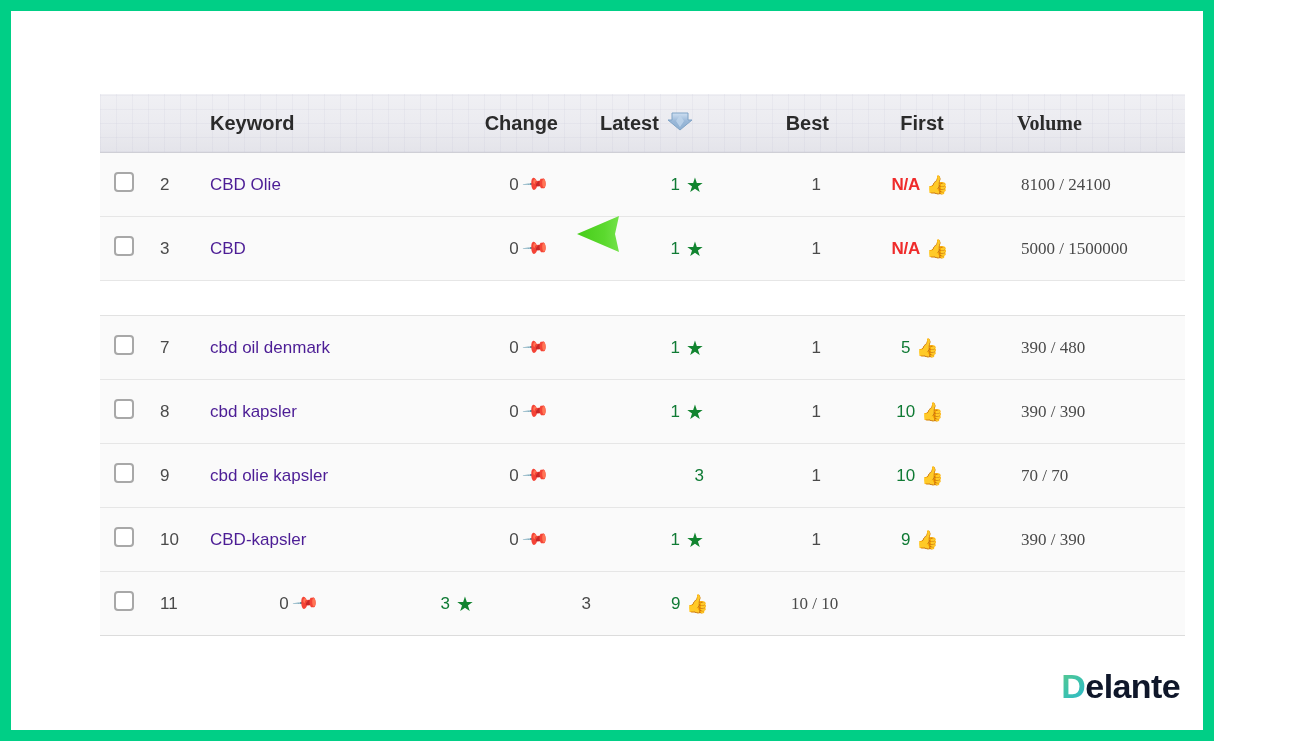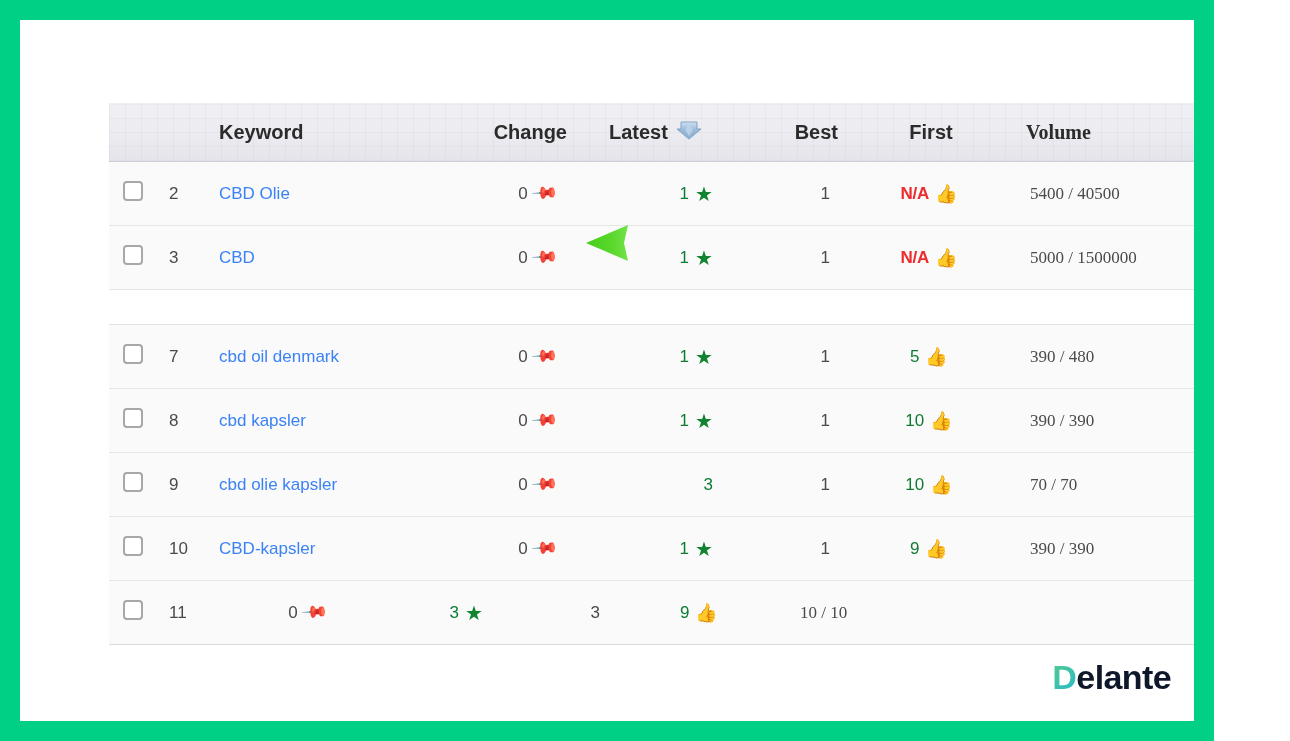--- a/index.html
+++ b/index.html
@@ -8,21 +8,21 @@
     background: #ffffff;
     font-family: "Liberation Sans", sans-serif;
     overflow: hidden;
   }
 
   
   #screen {
     position: relative;
     width: 1214px; height: 741px;
     background: #00cf86;
-    padding: 20px;
+    padding: 11px;
   }
   #canvas {
     position: relative;
     width: 100%; height: 100%;
     background: #ffffff;
   }
 
   
   #rank-table {
     position: absolute;
@@ -81,21 +81,21 @@
     width: 20px; height: 20px;
     border: 2px solid #a8a8a8;
     border-radius: 4px;
     background: #ffffff;
     display: inline-block;
   }
 
   
   .cellwrap { display: inline-flex; align-items: center; gap: 6px; }
 
-  .kw { color: #3b82f6; font-size: 17px; }
+  .kw { color: #4c1d95; font-size: 17px; }
   .num { color: #4a4a4a; }
 
   .latest-val { color: #0f7a34; font-weight: normal; }
   .first-val  { color: #0f7a34; }
   .first-val.na { color: #ef2b2b; font-weight: bold; letter-spacing: -0.3px;}
 
   
   .icon { display:inline-block; line-height: 1; }
   .star-icon  { color:#11842f; font-size: 20px; }
   .pin-icon   { color:#1d2a44; font-size: 17px; transform: rotate(42deg); display:inline-block;}
@@ -173,21 +173,21 @@
                 </span></div>
               <div class="c-latest"><span class="cellwrap">
                   <span class="latest-val">1</span>
                   <span class="icon star-icon">★</span>
                 </span></div>
               <div class="c-best"><span>1</span></div>
               <div class="c-first"><span class="cellwrap">
                   <span class="first-val na">N/A</span>
                   <span class="icon thumb-icon">👍</span>
                 </span></div>
-              <div class="c-vol"><span>5400 / 40500</span></div>
+              <div class="c-vol"><span>8100 / 24100</span></div>
             </div>
             <div class="trow">
               <div class="c-check"><span class="cbx"></span></div>
               <div class="c-num num">3</div>
               <div class="c-kw"><span class="kw">CBD</span></div>
               <div class="c-change"><span class="cellwrap">
                   <span>0</span>
                   <span class="icon pin-icon">📌</span>
                 </span></div>
               <div class="c-latest"><span class="cellwrap">

